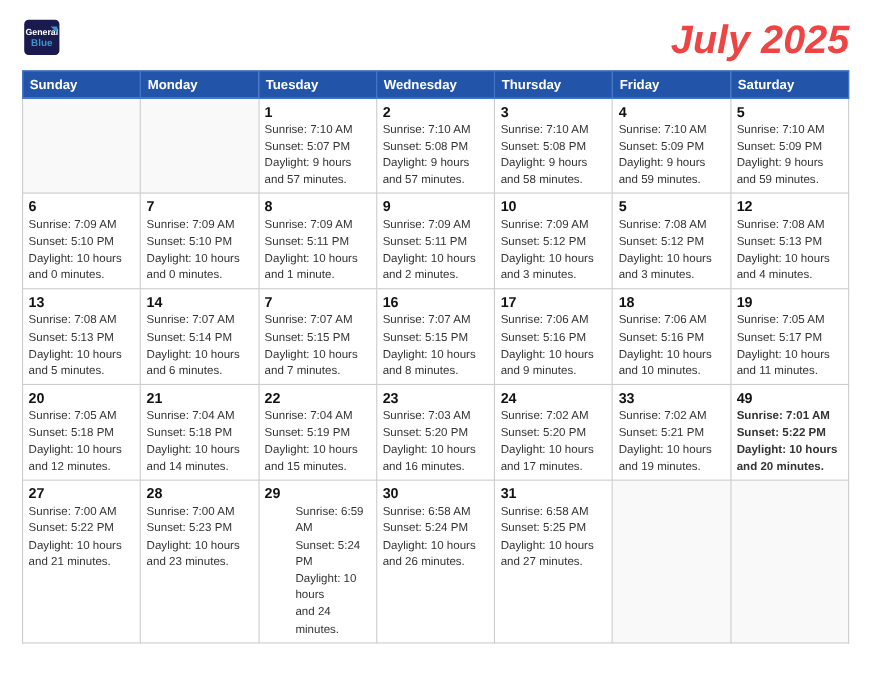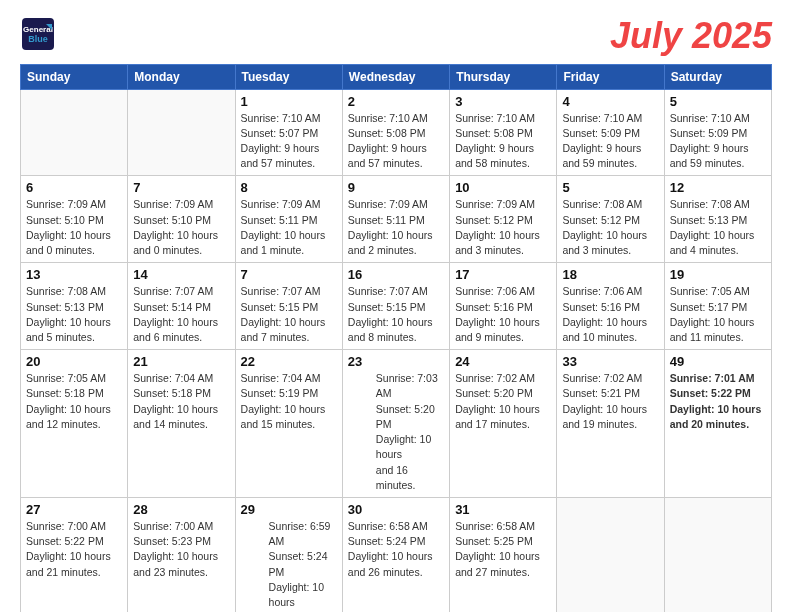--- a/index.html
+++ b/index.html
@@ -264,21 +264,21 @@
         </td>
         <td>
           <div class="day-num">22</div>
           <div class="day-info" style="white-space: pre-line;">Sunrise: 7:04 AM
 Sunset: 5:19 PM
 Daylight: 10 hours
 and 15 minutes.</div>
         </td>
         <td>
           <div class="day-num">23</div>
-          <div class="day-info" style="white-space: pre-line; margin-left: 28px;">Sunrise: 7:03 AM
+          <div class="day-info" style="white-space: pre-line;">Sunrise: 7:03 AM
 Sunset: 5:20 PM
 Daylight: 10 hours
 and 16 minutes.</div>
         </td>
         <td>
           <div class="day-num">24</div>
           <div class="day-info" style="white-space: pre-line;">Sunrise: 7:02 AM
 Sunset: 5:20 PM
 Daylight: 10 hours
 and 17 minutes.</div>

